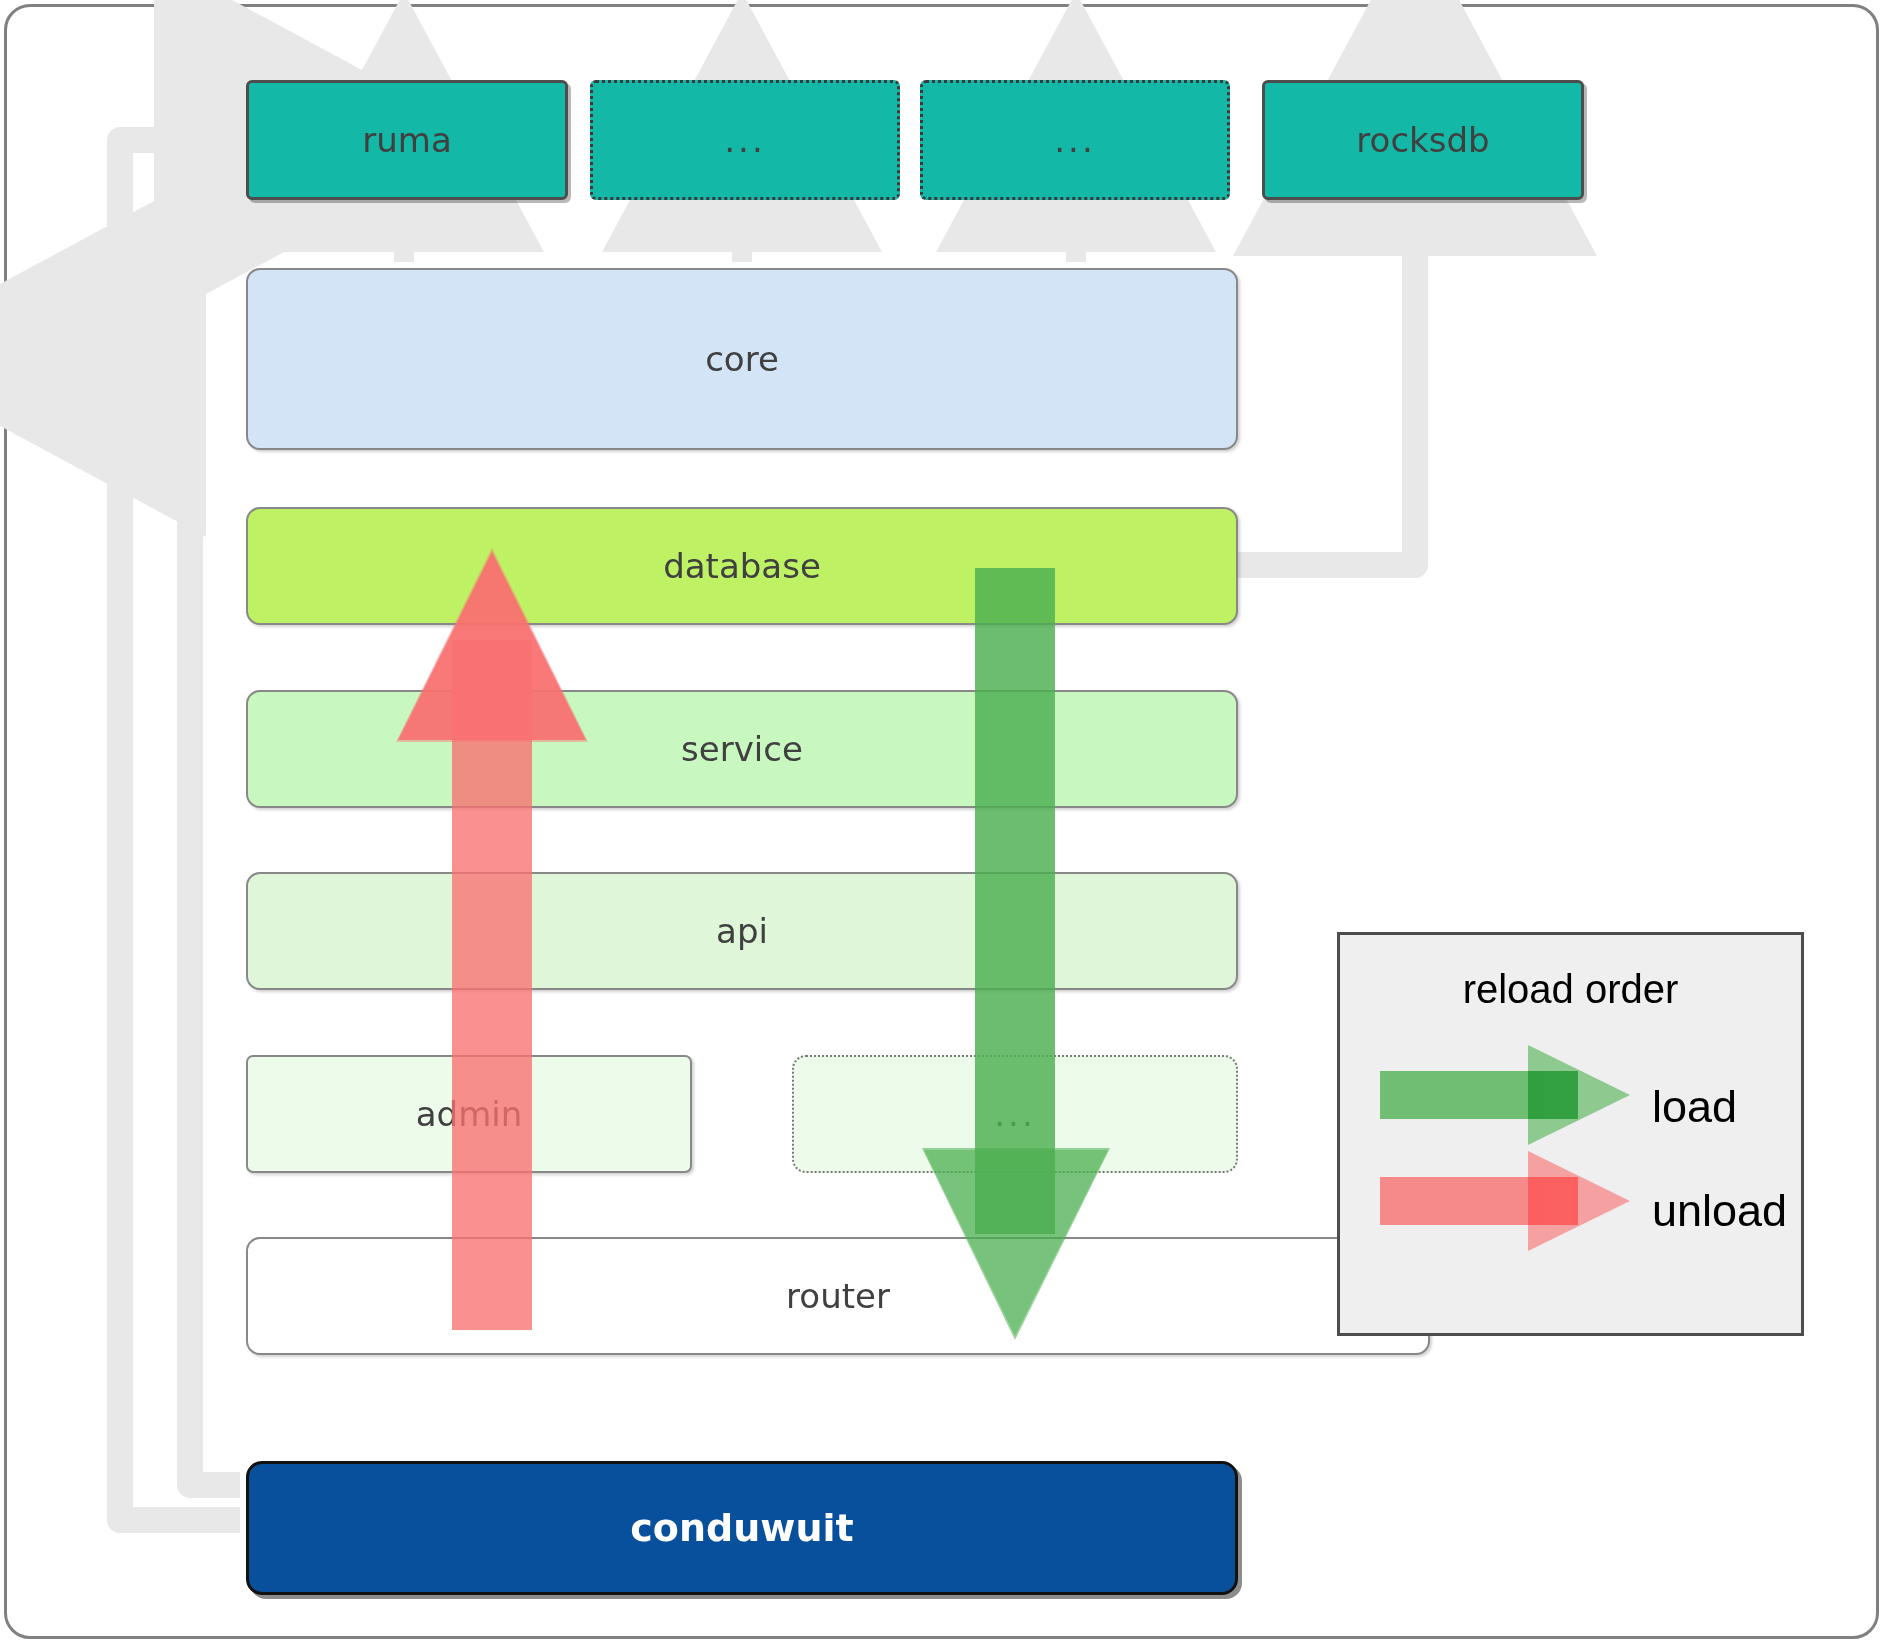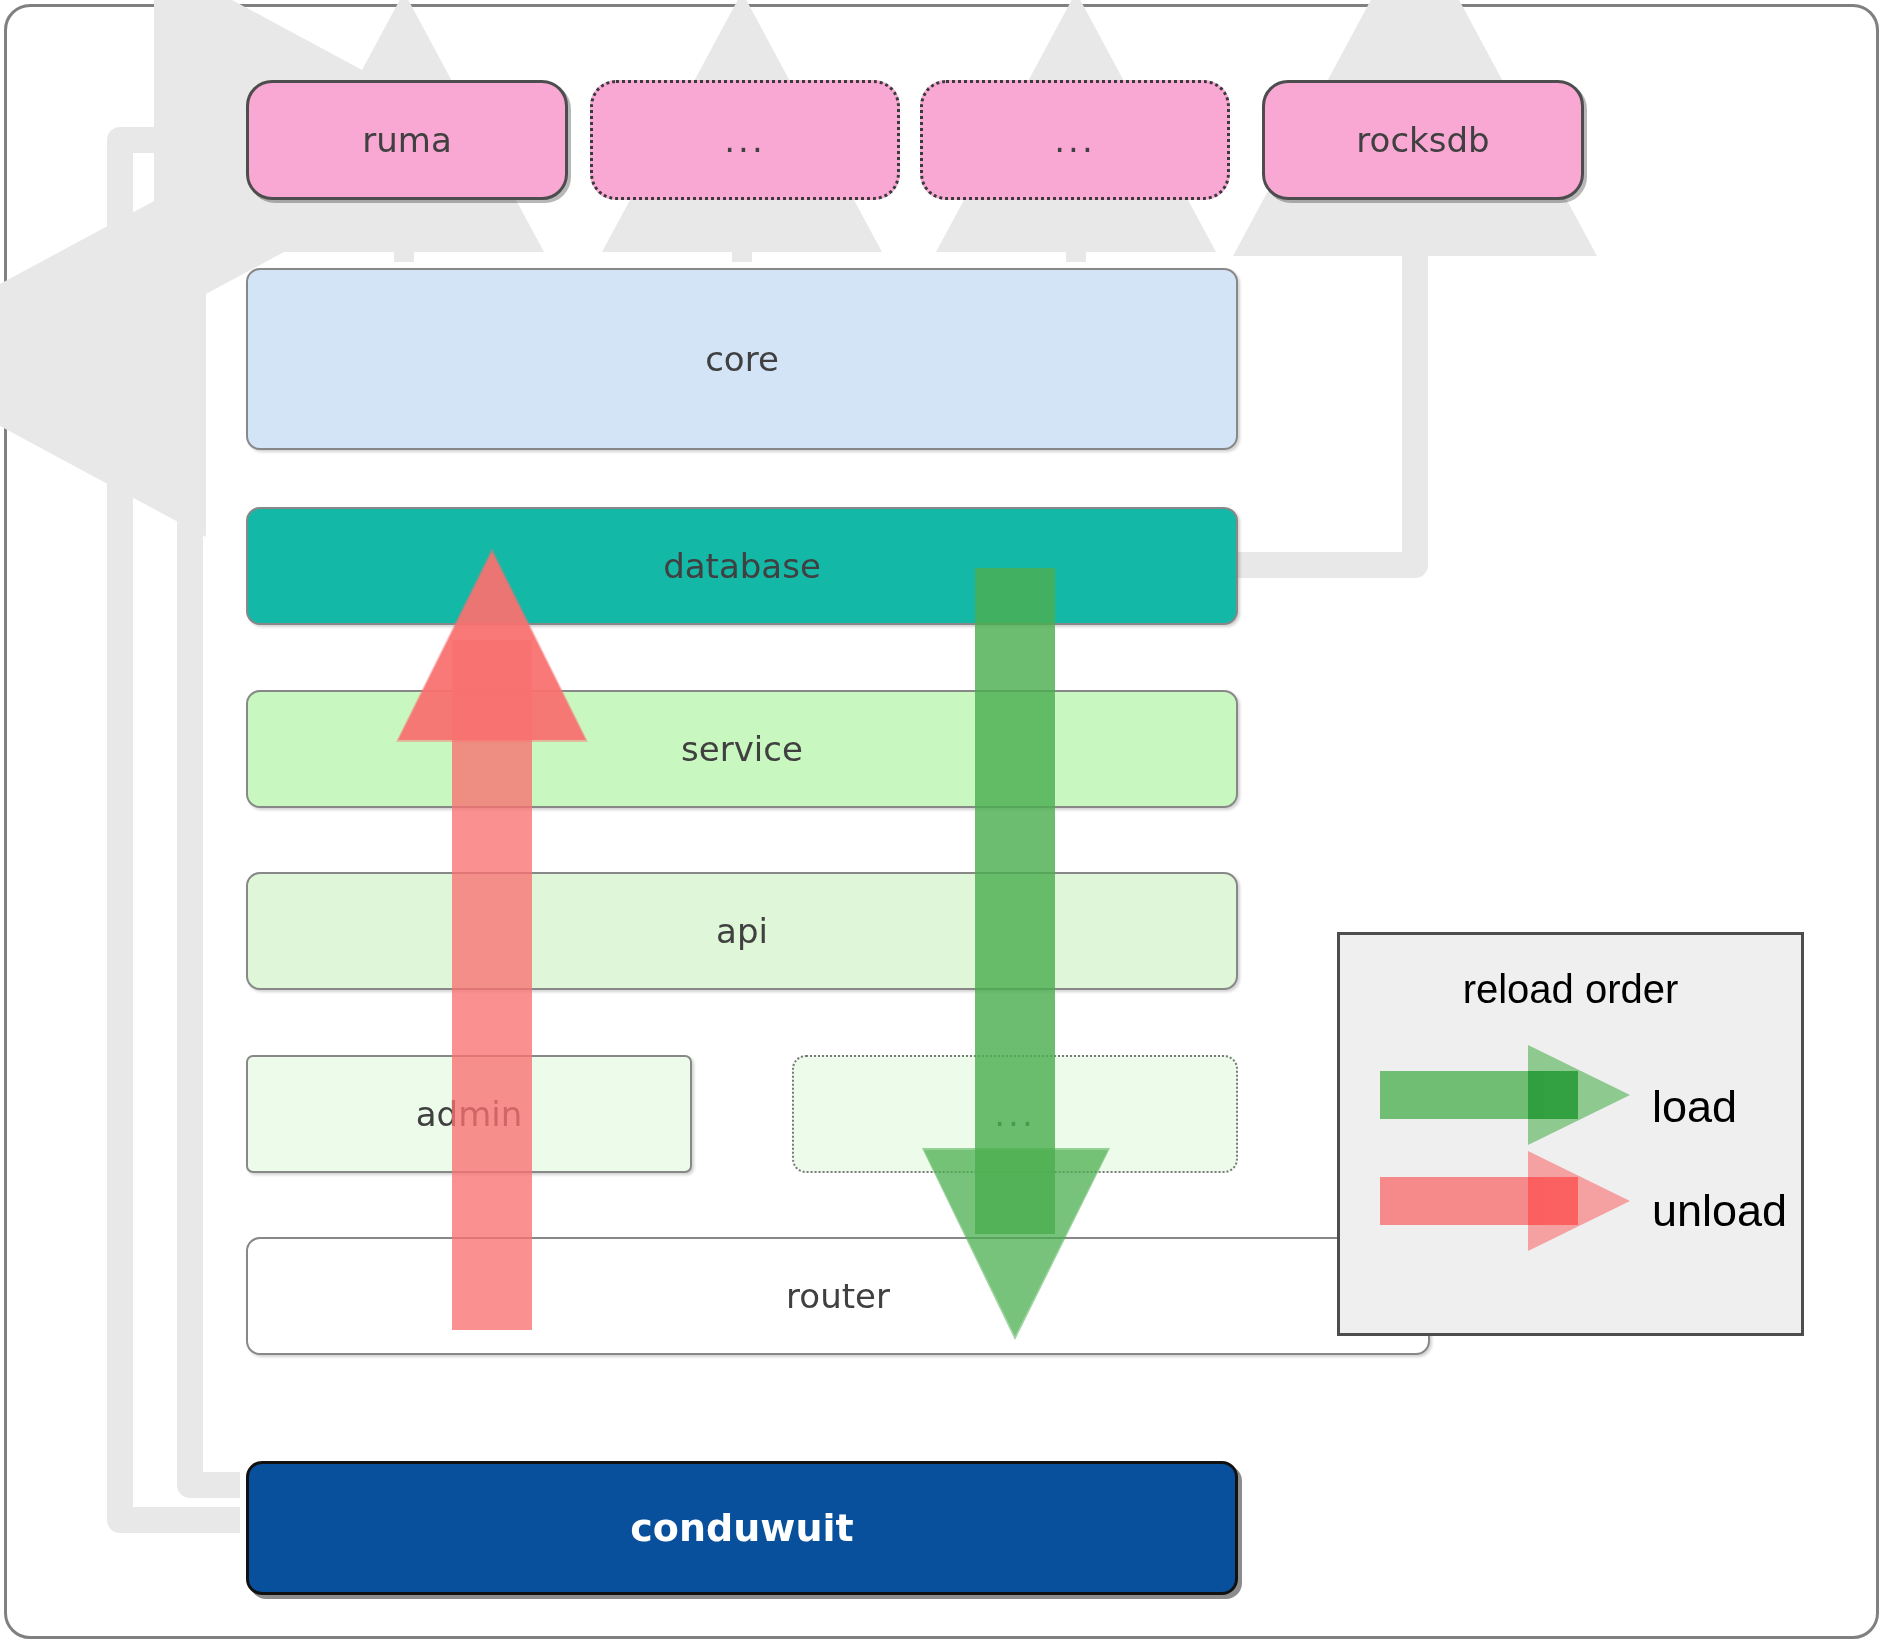--- a/index.html
+++ b/index.html
@@ -47,23 +47,23 @@
     z-index: 2;
   }
   .node .label {
     font-family: "DejaVu Sans", sans-serif;
     color: #404040;
     font-size: 34px;
     line-height: 1;
     white-space: nowrap;
   }
   .node.crate {
-    background: #f9a8d4;
+    background: #14b8a6;
     border: 3px solid #4d4d4d;
-    border-radius: 26px;
+    border-radius: 6px;
     box-shadow: 3px 3px 0 rgba(0,0,0,0.28);
   }
   .node.crate.dotted {
     border: 3px dotted #3a3a3a;
     box-shadow: none;
   }
   .node.layer-box {
     border: 2px solid #888888;
     border-radius: 14px;
     box-shadow: 2px 2px 3px rgba(0,0,0,0.18);
@@ -178,21 +178,21 @@
   </div>
 
   <div class="node crate" style="left:1262px; top:80px; width:322px; height:120px;">
     <span class="label">rocksdb</span>
   </div>
 
   <div class="node layer-box" style="left:246px; top:268px; width:992px; height:182px; background:#D4E4F7;">
     <span class="label">core</span>
   </div>
 
-  <div class="node layer-box" style="left:246px; top:507px; width:992px; height:118px; background:#14b8a6;">
+  <div class="node layer-box" style="left:246px; top:507px; width:992px; height:118px; background:#bef264;">
     <span class="label">database</span>
   </div>
 
   <div class="node layer-box" style="left:246px; top:690px; width:992px; height:118px; background:#C8F7C0;">
     <span class="label">service</span>
   </div>
 
   <div class="node layer-box" style="left:246px; top:872px; width:992px; height:118px; background:#DFF7D8;">
     <span class="label">api</span>
   </div>

